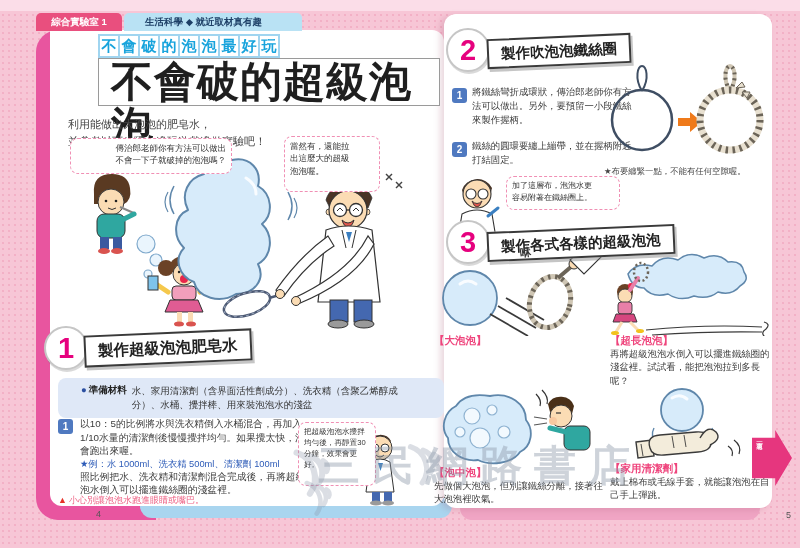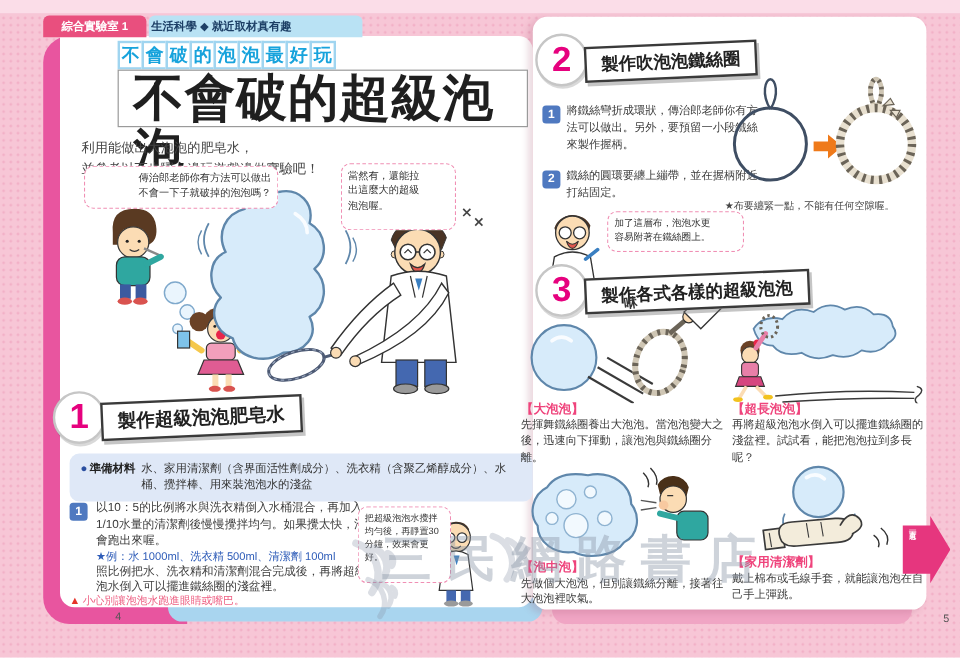--- a/index.html
+++ b/index.html
@@ -17,21 +17,21 @@
   .page-left{position:absolute;left:50px;top:30px;width:394px;height:476px;background:#fff;border-radius:0 12px 12px 12px;z-index:2}
   .page-right{position:absolute;left:444px;top:14px;width:328px;height:494px;background:#fff;border-radius:12px;z-index:3;
     box-shadow:-4px 2px 6px rgba(160,80,110,.22)}
   .pagenum{position:absolute;font-size:9px;color:#555;z-index:2}
   #pg4{left:96px;top:509px} #pg5{left:786px;top:510px}
 
   
   .hdr-badge{position:absolute;left:36px;top:13px;width:86px;height:18px;background:#e94f7e;border-radius:5px 5px 0 0;
     color:#fff;font-size:9.5px;font-weight:bold;display:flex;align-items:center;justify-content:center;z-index:4}
   .hdr-tab{position:absolute;left:124px;top:13px;width:178px;height:18px;background:#b9e2f4;border-radius:5px 5px 0 0;
-    color:#1d3f66;font-size:9.5px;font-weight:bold;display:flex;align-items:center;padding-left:2px;z-index:4}
+    color:#1d3f66;font-size:9.5px;font-weight:bold;display:flex;align-items:center;padding-left:21px;z-index:4}
 
   
   .chtab{position:absolute;left:98px;top:34px;display:flex;z-index:4}
   .chtab span{width:22px;height:24px;border:2px solid #a0d5f0;background:#fff;display:flex;align-items:center;justify-content:center;
     font-weight:bold;font-size:15px;color:#17a3dc}
   .chtab span:not(:first-child){margin-left:-2px}
   .titlebox{position:absolute;left:98px;top:58px;width:342px;height:48px;background:#fff;border:1.5px solid #9a9a9a;
     font-size:42px;font-weight:bold;color:#1f1f1f;letter-spacing:1px;line-height:45px;padding-left:12px;z-index:4}
   .intro{position:absolute;left:68px;top:116px;font-size:11px;color:#444;line-height:1.5;white-space:pre-line;z-index:4}
 
@@ -55,21 +55,21 @@
   .secnum{position:absolute;width:44px;height:44px;border-radius:50%;background:#fff;border:2px solid #c6c6c6;
     color:#e6017e;font-weight:bold;font-size:29px;display:flex;align-items:center;justify-content:center;
     box-shadow:1px 2px 0 rgba(0,0,0,.15);z-index:6}
   .seclabel{position:absolute;background:#fff;border:2px solid #3a3a3a;box-shadow:2px 3px 0 rgba(110,110,110,.4);
     font-weight:bold;color:#222;transform:rotate(-2.5deg);display:flex;align-items:center;padding:0 12px;z-index:6}
   #sec1-num{left:44px;top:326px} #sec1-label{left:84px;top:332px;height:32px;font-size:15.5px}
   #sec2-num{left:446px;top:28px}  #sec2-label{left:487px;top:36px;height:30px;font-size:14.5px}
   #sec3-num{left:446px;top:220px} #sec3-label{left:487px;top:228px;height:30px;font-size:14.5px}
 
   .matbox{position:absolute;background:#dfe8f7;border-radius:8px;display:flex;z-index:5;color:#333}
-  #mat1{left:58px;top:378px;width:386px;height:40px;padding:6px 9px;font-size:9.5px}
+  #mat1{left:58px;top:378px;width:386px;height:40px;padding:6px 23px;font-size:9.5px}
   #mat2{left:592px;top:36px;width:178px;height:22px;padding:4px 5px;font-size:7.2px;white-space:nowrap;overflow:hidden}
   .matlabel{font-weight:bold;color:#222;white-space:nowrap;margin-right:5px}
   .matdot{color:#2b4fa0;margin-right:2px}
   .mattext{line-height:1.45}
 
   .stepnum{position:absolute;width:15px;height:15px;background:#4f79c0;border-radius:3px;color:#fff;font-size:10px;
     font-weight:bold;display:flex;align-items:center;justify-content:center;z-index:5}
   .steptext{position:absolute;font-size:9.8px;color:#3c3c3c;line-height:13.6px;z-index:5}
   #s1-num{left:58px;top:419px} #s1-text{left:80px;top:417px;width:238px}
   #s1-example{position:absolute;left:80px;top:458px;font-size:9.3px;color:#2e5cb8;z-index:5}
@@ -317,21 +317,20 @@
       <line x1="198" y1="82" x2="206" y2="90" stroke="#fbdcb4" stroke-width="3"></line>
       <ellipse cx="183" cy="93" rx="4" ry="2" fill="#f2c21e"></ellipse>
         <ellipse cx="208" cy="91" rx="4" ry="2" fill="#f2c21e"></ellipse>
     </g>
     <path d="M214,90 q60,-6 116,-3" stroke="#3a3a3a" stroke-width="1.2" fill="none"></path>
     <path d="M220,95 q58,-4 110,-3" stroke="#3a3a3a" stroke-width="1.2" fill="none"></path>
     <path d="M332,82 q7,2 2,7 q-6,4 -1,8" stroke="#3a3a3a" stroke-width="1.2" fill="none"></path>
   </svg>
 
   <div class="itemhead" id="it1-h">【大泡泡】</div>
-  <div class="itemtext" id="it1-t">先揮舞鐵絲圈養出大泡泡。當泡泡變大之後，迅速向下揮動，讓泡泡與鐵絲圈分離。</div>
   <div class="itemhead" id="it2-h">【超長泡泡】</div>
   <div class="itemtext" id="it2-t">再將超級泡泡水倒入可以擺進鐵絲圈的淺盆裡。試試看，能把泡泡拉到多長呢？</div>
   <div class="itemhead" id="it3-h">【泡中泡】</div>
   <div class="itemtext" id="it3-t">先做個大泡泡，但別讓鐵絲分離，接著往大泡泡裡吹氣。</div>
   <div class="itemhead" id="it4-h">【家用清潔劑】</div>
   <div class="itemtext" id="it4-t">戴上棉布或毛線手套，就能讓泡泡在自己手上彈跳。</div>
 
   <svg class="illo" id="illo-bigbubble" viewBox="0 0 172 84">
     <path d="M60,10 C80,6 96,18 96,34 C104,44 102,60 90,66 C82,78 60,80 48,74 C32,76 18,66 18,52 C10,42 14,26 26,20 C34,8 48,8 60,10 Z" fill="#d7ebfa" stroke="#5f87ab" stroke-width="1.8"></path>
     <g fill="#f2f9fe" stroke="#8fb3d1" stroke-width="1.2">

